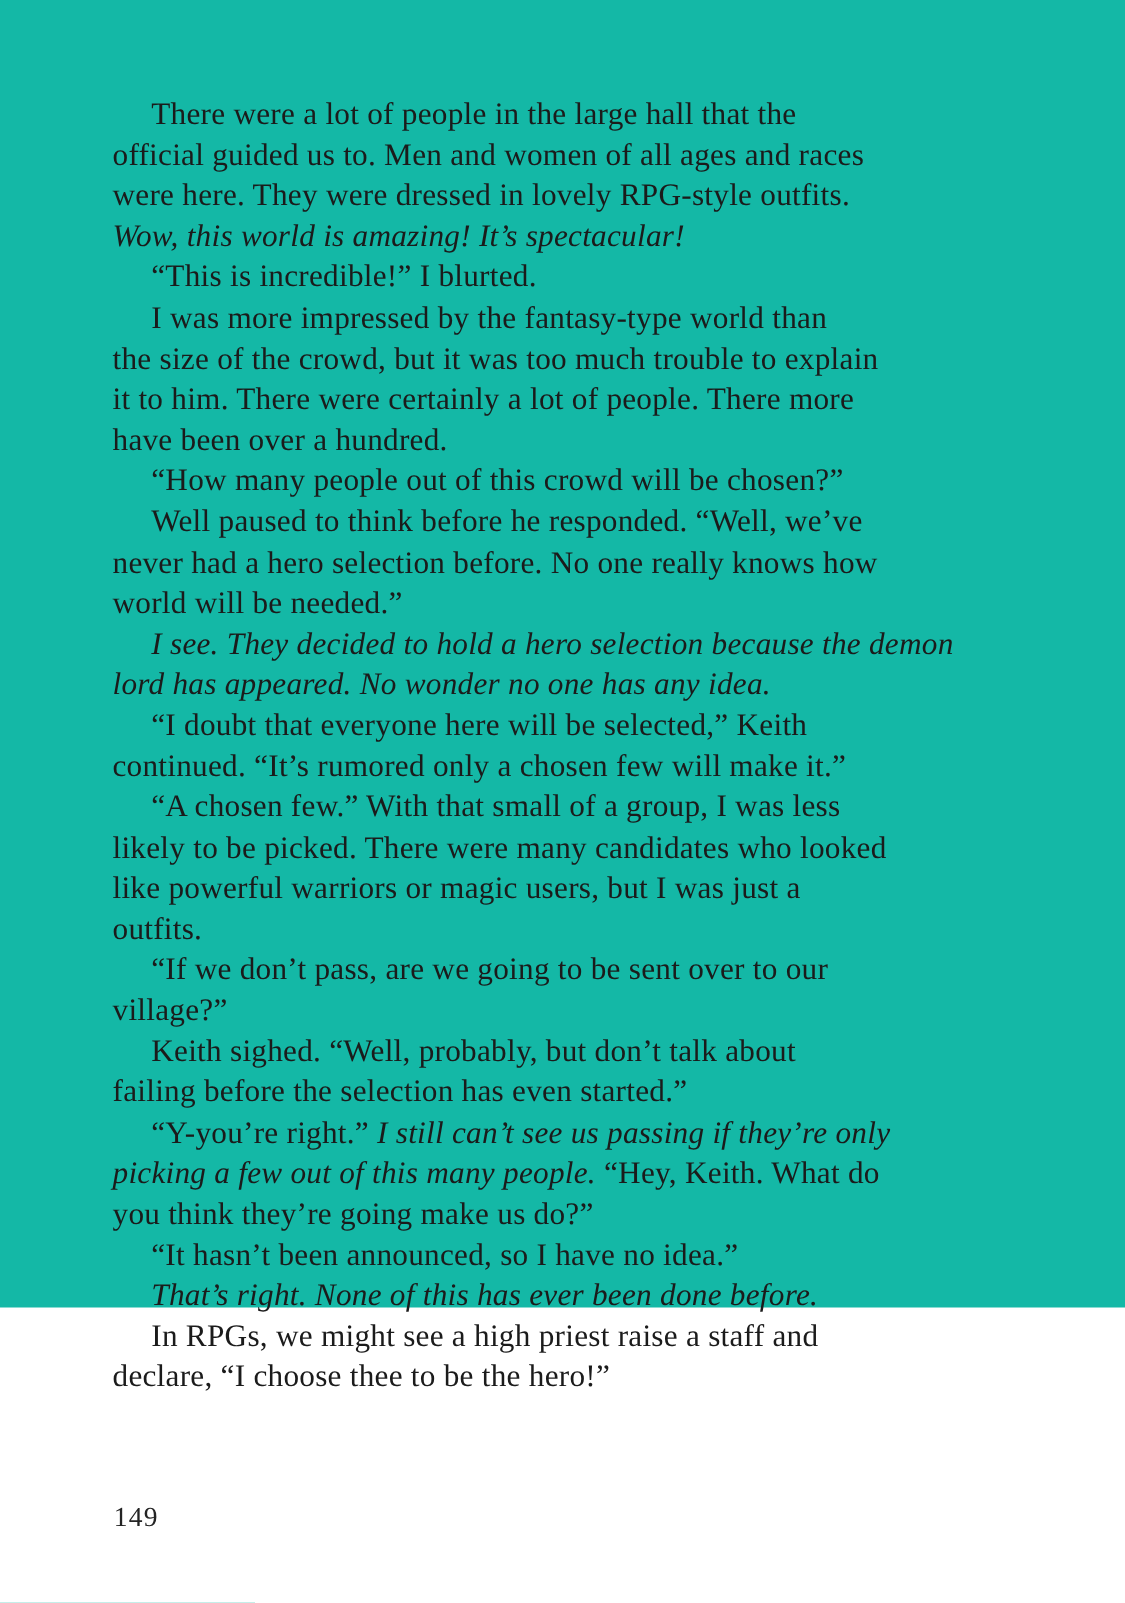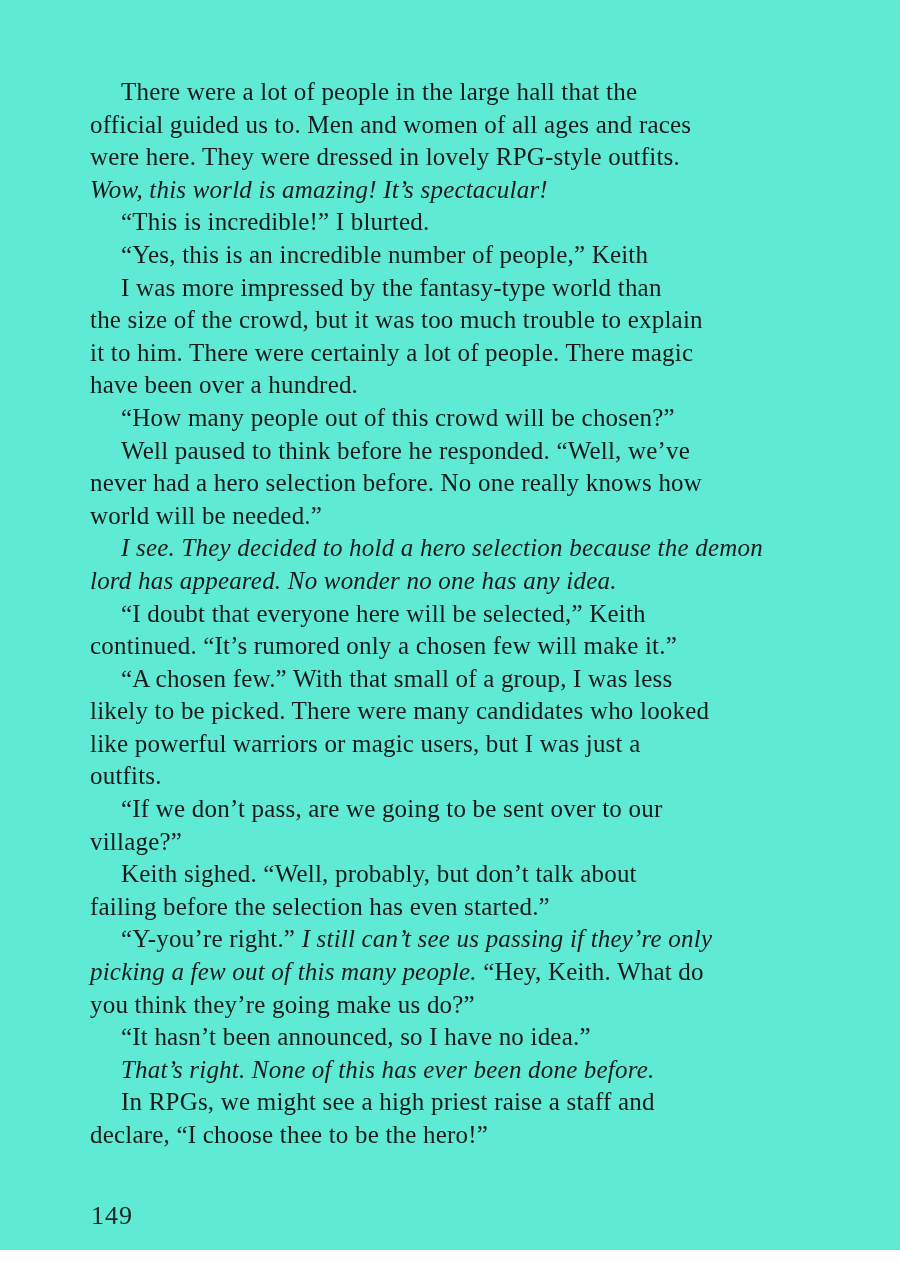--- a/index.html
+++ b/index.html
@@ -13,22 +13,22 @@
     position: relative;
     overflow: hidden;
     font-family: "Liberation Serif", "DejaVu Serif", serif;
     color: #1b1b1b;
   }
   .book-page {
     position: absolute;
     left: 0;
     top: 0;
     width: 900px;
-    height: 1250px;
-    background: #5eead4;
+    height: 1046px;
+    background: #14b8a6;
   }
   .page-text {
     position: absolute;
     left: 90px;
     top: 76px;
     width: 730px;
   }
   .text-line {
     font-size: 25px;
     line-height: 32.6px;
@@ -42,40 +42,39 @@
   .seg-italic {
     font-style: italic;
   }
   .seg-roman {
     font-style: normal;
   }
   .page-number {
     position: absolute;
     left: 91px;
     top: 1201px;
-    font-size: 26px;
+    font-size: 22px;
     letter-spacing: 1px;
     color: #242424;
     font-variant-numeric: oldstyle-nums;
   }
 </style>
 </head>
 <body>
 
 <div class="book-page">
   <div class="page-text">
       <div class="text-line indent"><span class="seg-roman">There were a lot of people in the large hall that the</span></div>
       <div class="text-line"><span class="seg-roman">official guided us to. Men and women of all ages and races</span></div>
       <div class="text-line"><span class="seg-roman">were here. They were dressed in lovely RPG-style outfits.</span></div>
       <div class="text-line"><span class="seg-italic">Wow, this world is amazing! It’s spectacular!</span></div>
       <div class="text-line indent"><span class="seg-roman">“This is incredible!” I blurted.</span></div>
-      <div class="text-line indent"><span class="seg-roman">“Yes, this is an incredible number of people,” Keith</span></div>
       <div class="text-line indent"><span class="seg-roman">I was more impressed by the fantasy-type world than</span></div>
       <div class="text-line"><span class="seg-roman">the size of the crowd, but it was too much trouble to explain</span></div>
-      <div class="text-line"><span class="seg-roman">it to him. There were certainly a lot of people. There magic</span></div>
+      <div class="text-line"><span class="seg-roman">it to him. There were certainly a lot of people. There more</span></div>
       <div class="text-line"><span class="seg-roman">have been over a hundred.</span></div>
       <div class="text-line indent"><span class="seg-roman">“How many people out of this crowd will be chosen?”</span></div>
       <div class="text-line indent"><span class="seg-roman">Well paused to think before he responded. “Well, we’ve</span></div>
       <div class="text-line"><span class="seg-roman">never had a hero selection before. No one really knows how</span></div>
       <div class="text-line"><span class="seg-roman">world will be needed.”</span></div>
       <div class="text-line indent"><span class="seg-italic">I see. They decided to hold a hero selection because the demon</span></div>
       <div class="text-line"><span class="seg-italic">lord has appeared. No wonder no one has any idea.</span></div>
       <div class="text-line indent"><span class="seg-roman">“I doubt that everyone here will be selected,” Keith</span></div>
       <div class="text-line"><span class="seg-roman">continued. “It’s rumored only a chosen few will make it.”</span></div>
       <div class="text-line indent"><span class="seg-roman">“A chosen few.” With that small of a group, I was less</span></div>

